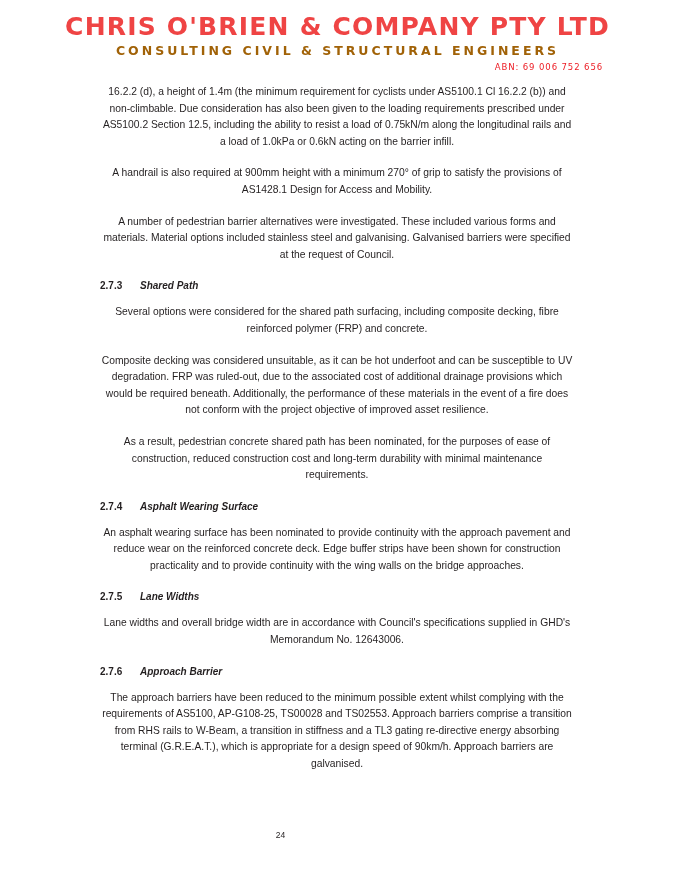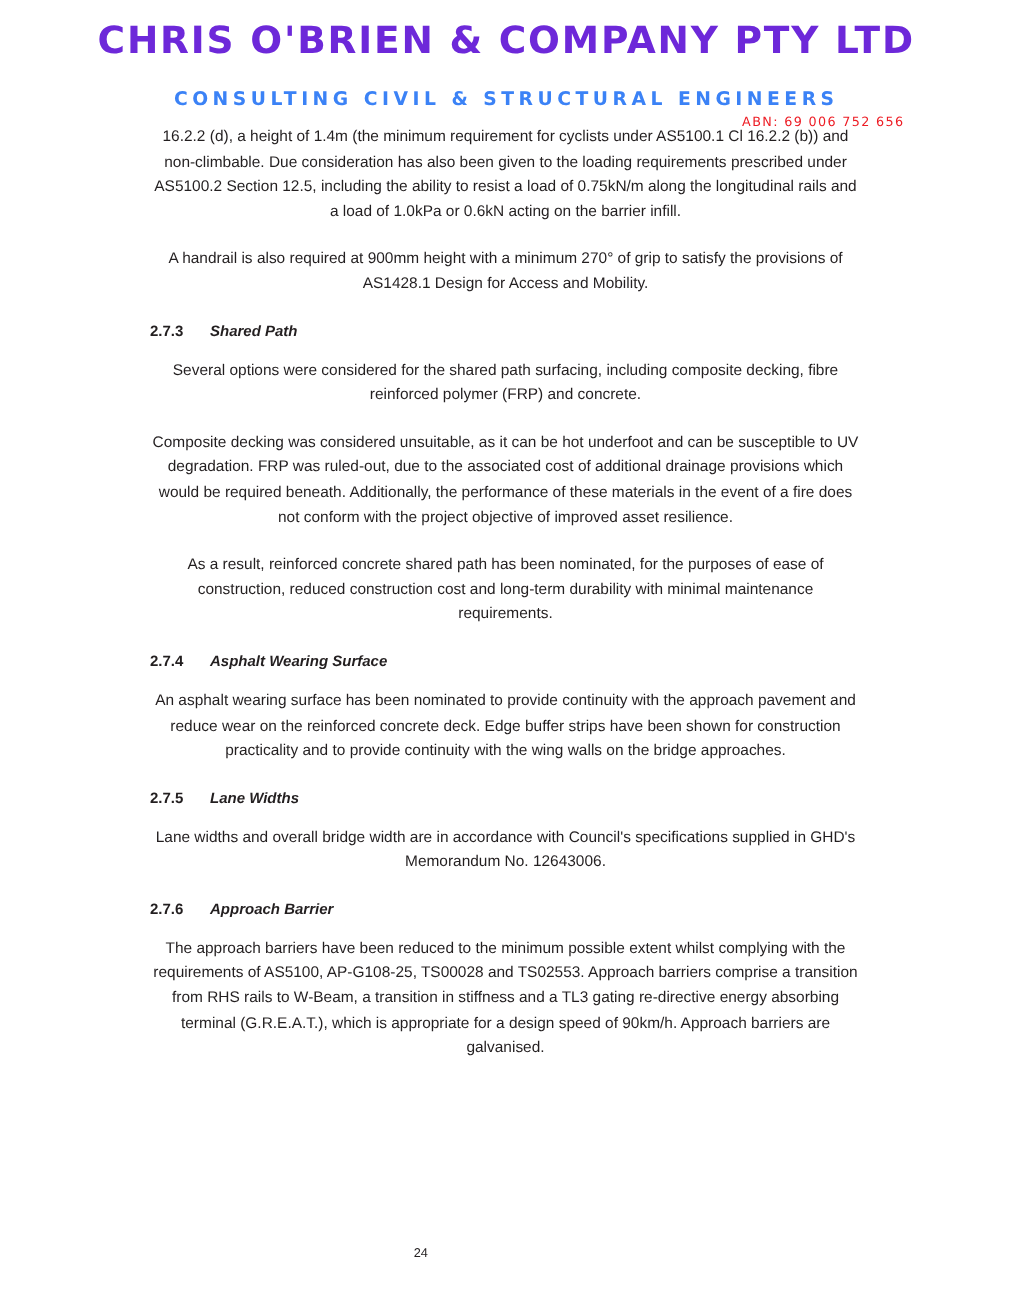--- a/index.html
+++ b/index.html
@@ -19,35 +19,35 @@
     width: 675px;
     height: 875px;
     box-sizing: border-box;
   }
   
   .letterhead {
     padding-top: 14px;
     text-align: center;
   }
   .company-name {
-    color: #6d28d9;
+    color: #ef4444;
     font-family: "DejaVu Sans", sans-serif;
     font-weight: bold;
     font-size: 25px;
     letter-spacing: 1.2px;
     line-height: 1.05;
     white-space: nowrap;
   }
   .company-tagline {
-    color: #3b82f6;
+    color: #a16207;
     font-family: "DejaVu Sans", sans-serif;
     font-weight: bold;
     font-size: 12.5px;
     letter-spacing: 3.0px;
-    margin-top: 18px;
+    margin-top: 3px;
     white-space: nowrap;
   }
   .company-abn {
     color: #ed1c24;
     font-family: "DejaVu Sans", sans-serif;
     font-size: 8.5px;
     letter-spacing: 0.9px;
     margin-top: 4px;
     padding-right: 72px;
     text-align: right;
@@ -98,28 +98,29 @@
   <div class="letterhead">
     <div class="company-name">CHRIS O'BRIEN &amp; COMPANY PTY LTD</div>
     <div class="company-tagline">CONSULTING CIVIL &amp; STRUCTURAL ENGINEERS</div>
     <div class="company-abn">ABN: 69 006 752 656</div>
   </div>
 
   <div class="content">
 
     <p class="para">16.2.2 (d), a height of 1.4m (the minimum requirement for cyclists under AS5100.1 Cl 16.2.2 (b)) and non-climbable. Due consideration has also been given to the loading requirements prescribed under AS5100.2 Section 12.5, including the ability to resist a load of 0.75kN/m along the longitudinal rails and a load of 1.0kPa or 0.6kN acting on the barrier infill.</p>
     <p class="para">A handrail is also required at 900mm height with a minimum 270° of grip to satisfy the provisions of AS1428.1 Design for Access and Mobility.</p>
+    <p class="para">A number of pedestrian barrier alternatives were investigated. These included various forms and materials. Material options included stainless steel and galvanising. Galvanised barriers were specified at the request of Council.</p>
 
     <h3 class="heading">
       <span class="num">2.7.3</span><span>Shared Path</span>
     </h3>
 
     <p class="para">Several options were considered for the shared path surfacing, including composite decking, fibre reinforced polymer (FRP) and concrete.</p>
     <p class="para">Composite decking was considered unsuitable, as it can be hot underfoot and can be susceptible to UV degradation. FRP was ruled-out, due to the associated cost of additional drainage provisions which would be required beneath. Additionally, the performance of these materials in the event of a fire does not conform with the project objective of improved asset resilience.</p>
-    <p class="para">As a result, reinforced concrete shared path has been nominated, for the purposes of ease of construction, reduced construction cost and long-term durability with minimal maintenance requirements.</p>
+    <p class="para">As a result, pedestrian concrete shared path has been nominated, for the purposes of ease of construction, reduced construction cost and long-term durability with minimal maintenance requirements.</p>
 
     <h3 class="heading">
       <span class="num">2.7.4</span><span>Asphalt Wearing Surface</span>
     </h3>
 
     <p class="para">An asphalt wearing surface has been nominated to provide continuity with the approach pavement and reduce wear on the reinforced concrete deck. Edge buffer strips have been shown for construction practicality and to provide continuity with the wing walls on the bridge approaches.</p>
 
     <h3 class="heading">
       <span class="num">2.7.5</span><span>Lane Widths</span>
     </h3>

